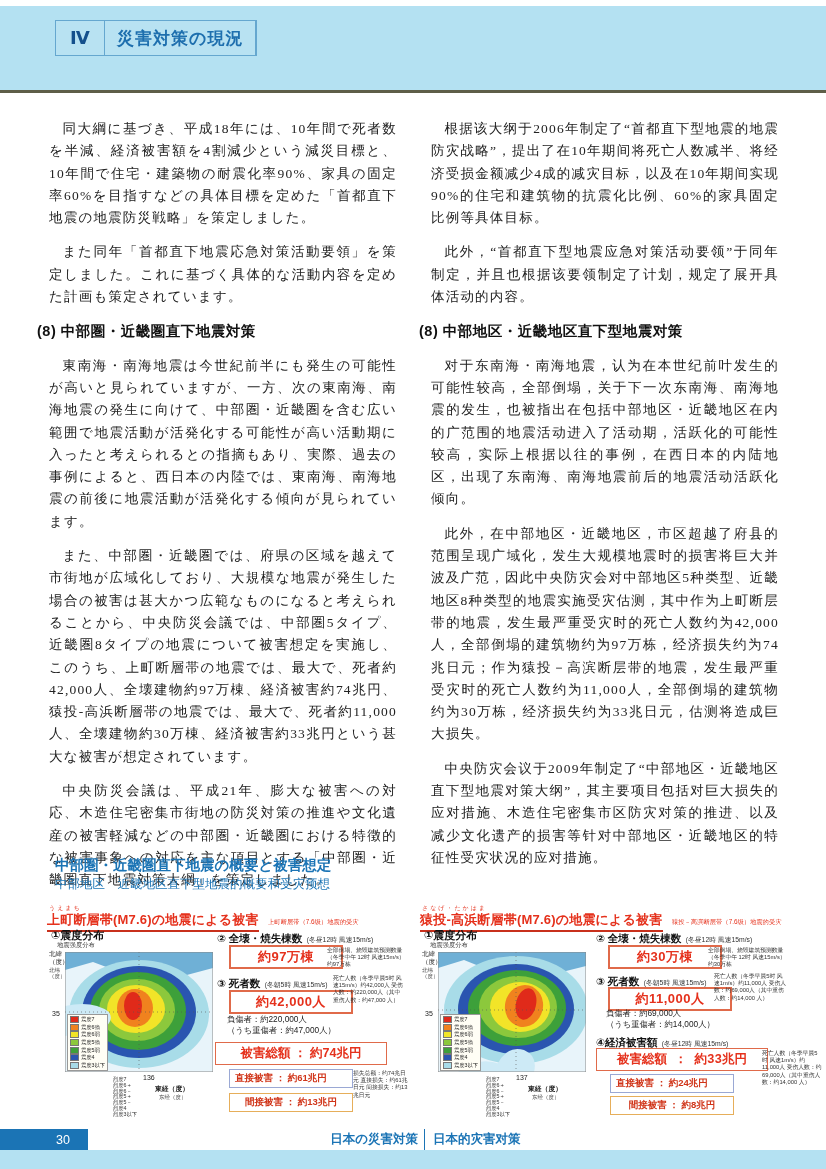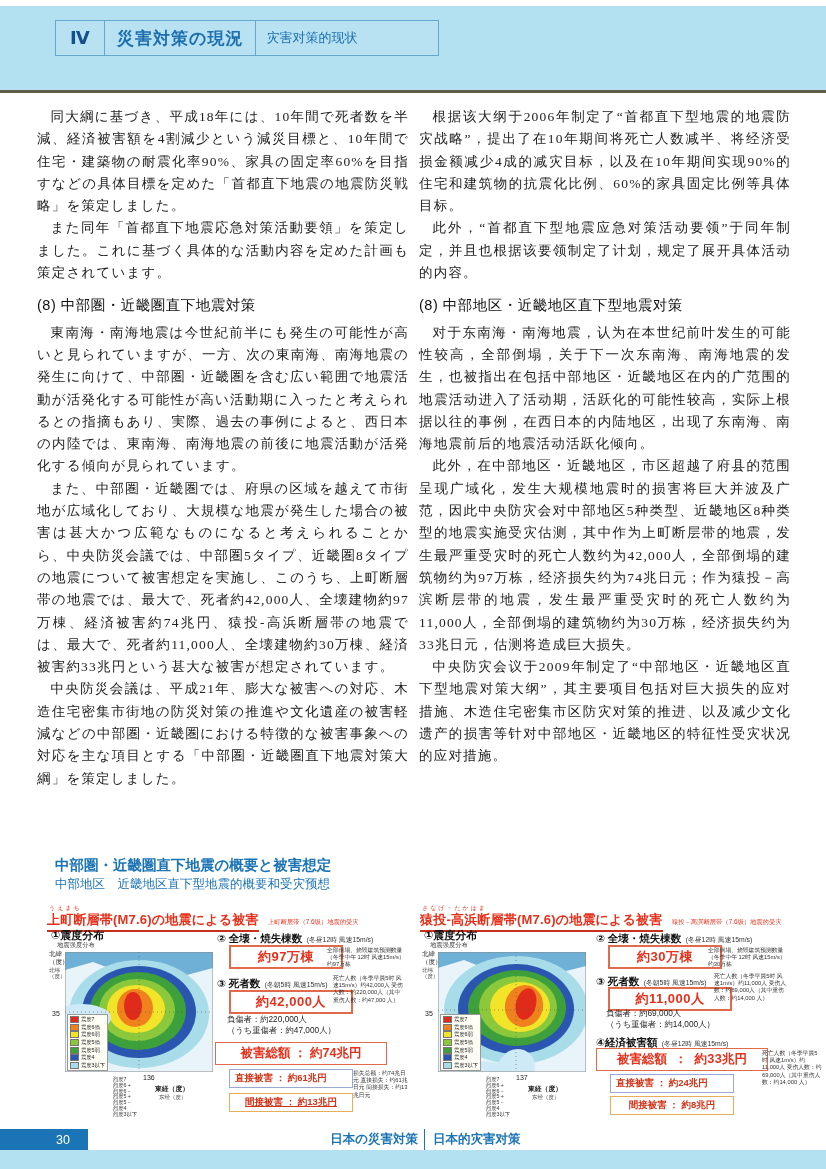--- a/index.html
+++ b/index.html
@@ -16,22 +16,22 @@
           color:#14508c;font-size:18px;font-weight:bold;border-right:1px solid #65a7cf;}
   .hb-ja{display:flex;align-items:center;padding:0 12px;color:#1e6fae;font-size:17px;
          letter-spacing:1px;border-right:1px solid #65a7cf;font-weight:bold;}
   .hb-zh{display:flex;align-items:center;padding:0 12px 0 10px;color:#1e6fae;font-size:13px;width:160px;}
 
   
   .col{position:absolute;top:106px;width:372px;font-size:13.5px;line-height:22.3px;
        text-align:justify;letter-spacing:1.2px;}
   .col-left{left:37px;}
   .col-right{left:419px;}
-  .col p{margin:0;text-indent:1em;}
-  .col h3{margin:10px 0 5px 0;font-size:14.5px;font-weight:normal;color:#111;
+  .col p{margin:12px;text-indent:1em;}
+  .col h3{margin:10px 0 5px 0;font-size:14.5px;font-weight:bold;color:#111;
           font-family:"Liberation Sans","DejaVu Sans",sans-serif;letter-spacing:0.5px;text-indent:0;}
 
   
   .fig-title{position:absolute;left:55px;top:856px;color:#1b74b5;font-weight:bold;font-size:14.5px;}
   .fig-subtitle{position:absolute;left:55px;top:876px;color:#1b74b5;font-size:12.5px;}
 
   .panel{position:absolute;top:904px;height:218px;}
   .panel-left{left:45px;width:362px;}
   .panel-right{left:418px;width:378px;}
 
@@ -86,21 +86,20 @@
   .footer-zh{position:absolute;left:433px;top:1131px;color:#1b74b5;font-size:12.5px;font-weight:bold;}
   .bottom-strip{position:absolute;left:0;top:1150px;width:826px;height:19px;background:#b4e1f2;}
 </style>
 </head>
 <body>
 
 <div class="top-band">
   <div class="header-box sans">
     <div class="hb-num">Ⅳ</div>
     <div class="hb-ja">災害対策の現況</div>
-    <div class="hb-zh">灾害对策的现状</div>
   </div>
 </div>
 
 <div class="col col-left">
   <p>同大綱に基づき、平成18年には、10年間で死者数を半減、経済被害額を4割減少という減災目標と、10年間で住宅・建築物の耐震化率90%、家具の固定率60%を目指すなどの具体目標を定めた「首都直下地震の地震防災戦略」を策定しました。</p>
   <p>また同年「首都直下地震応急対策活動要領」を策定しました。これに基づく具体的な活動内容を定めた計画も策定されています。</p>
   <h3>(8) 中部圏・近畿圏直下地震対策</h3>
   <p>東南海・南海地震は今世紀前半にも発生の可能性が高いと見られていますが、一方、次の東南海、南海地震の発生に向けて、中部圏・近畿圏を含む広い範囲で地震活動が活発化する可能性が高い活動期に入ったと考えられるとの指摘もあり、実際、過去の事例によると、西日本の内陸では、東南海、南海地震の前後に地震活動が活発化する傾向が見られています。</p>
   <p>また、中部圏・近畿圏では、府県の区域を越えて市街地が広域化しており、大規模な地震が発生した場合の被害は甚大かつ広範なものになると考えられることから、中央防災会議では、中部圏5タイプ、近畿圏8タイプの地震について被害想定を実施し、このうち、上町断層帯の地震では、最大で、死者約42,000人、全壊建物約97万棟、経済被害約74兆円、猿投-高浜断層帯の地震では、最大で、死者約11,000人、全壊建物約30万棟、経済被害約33兆円という甚大な被害が想定されています。</p>
   <p>中央防災会議は、平成21年、膨大な被害への対応、木造住宅密集市街地の防災対策の推進や文化遺産の被害軽減などの中部圏・近畿圏における特徴的な被害事象への対応を主な項目とする「中部圏・近畿圏直下地震対策大綱」を策定しました。</p>
@@ -218,21 +217,21 @@
   <div class="val-box" style="left:184px;top:86px;width:96px;">約42,000人</div>
   <div class="tiny-note" style="left:288px;top:71px;width:72px;">死亡人数（冬季早晨5时 风速15m/s）约42,000人 受伤人数：约220,000人（其中重伤人数：约47,000 人）</div>
   <div class="sub-lines" style="left:182px;top:110px;">
     <div>負傷者：約220,000人</div>
     <div>（うち重傷者：約47,000人）</div>
   </div>
 
   <div class="total-box" style="left:170px;top:138px;width:158px;">被害総額 ： 約74兆円</div>
   <div class="direct-box" style="left:184px;top:165px;width:112px;">直接被害 ： 約61兆円</div>
   <div class="tiny-note" style="left:308px;top:166px;width:56px;">损失总额：约74兆日元 直接损失：约61兆日元 间接损失：约13兆日元</div>
-  <div class="indirect-box" style="left:184px;top:189px;width:112px;text-decoration:underline;">間接被害 ： 約13兆円</div>
+  <div class="indirect-box" style="left:184px;top:189px;width:112px;">間接被害 ： 約13兆円</div>
 </div>
 
 <div class="panel panel-right sans">
   <div class="p-title-wrap">
     <span class="p-furigana">さなげ・たかはま</span>
     <span class="p-title">猿投-高浜断層帯(M7.6)の地震による被害</span>
     <span class="p-title-note">猿投－高滨断层带（7.6级）地震的受灾</span>
   </div>
   <div class="sec1-label">①震度分布</div>
   <div class="sec1-zh">地震强度分布</div>

